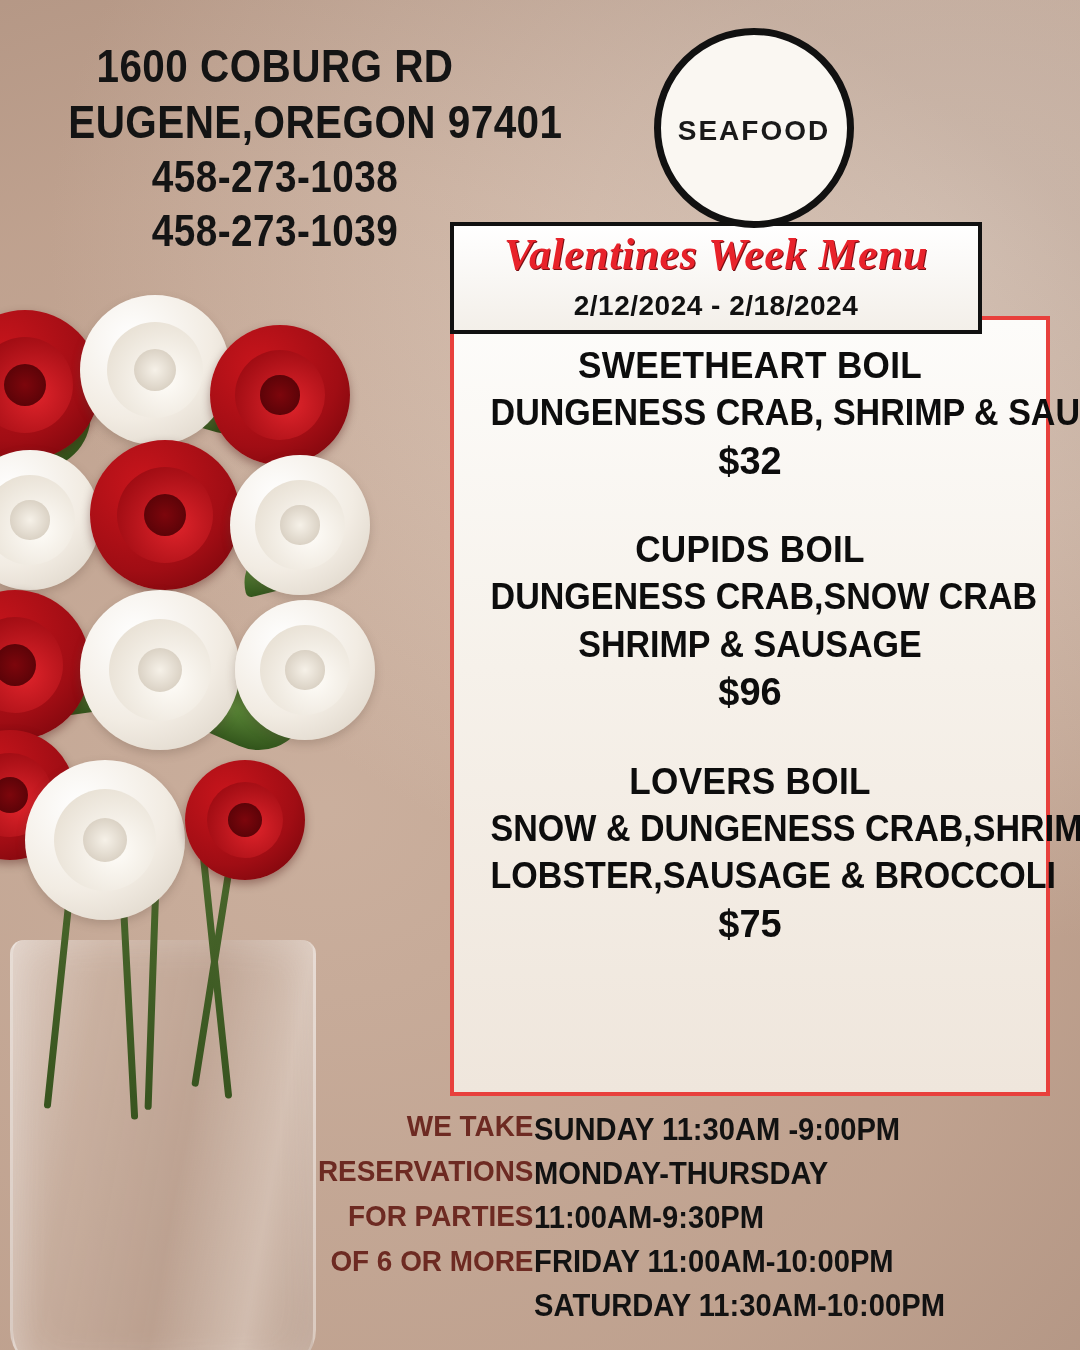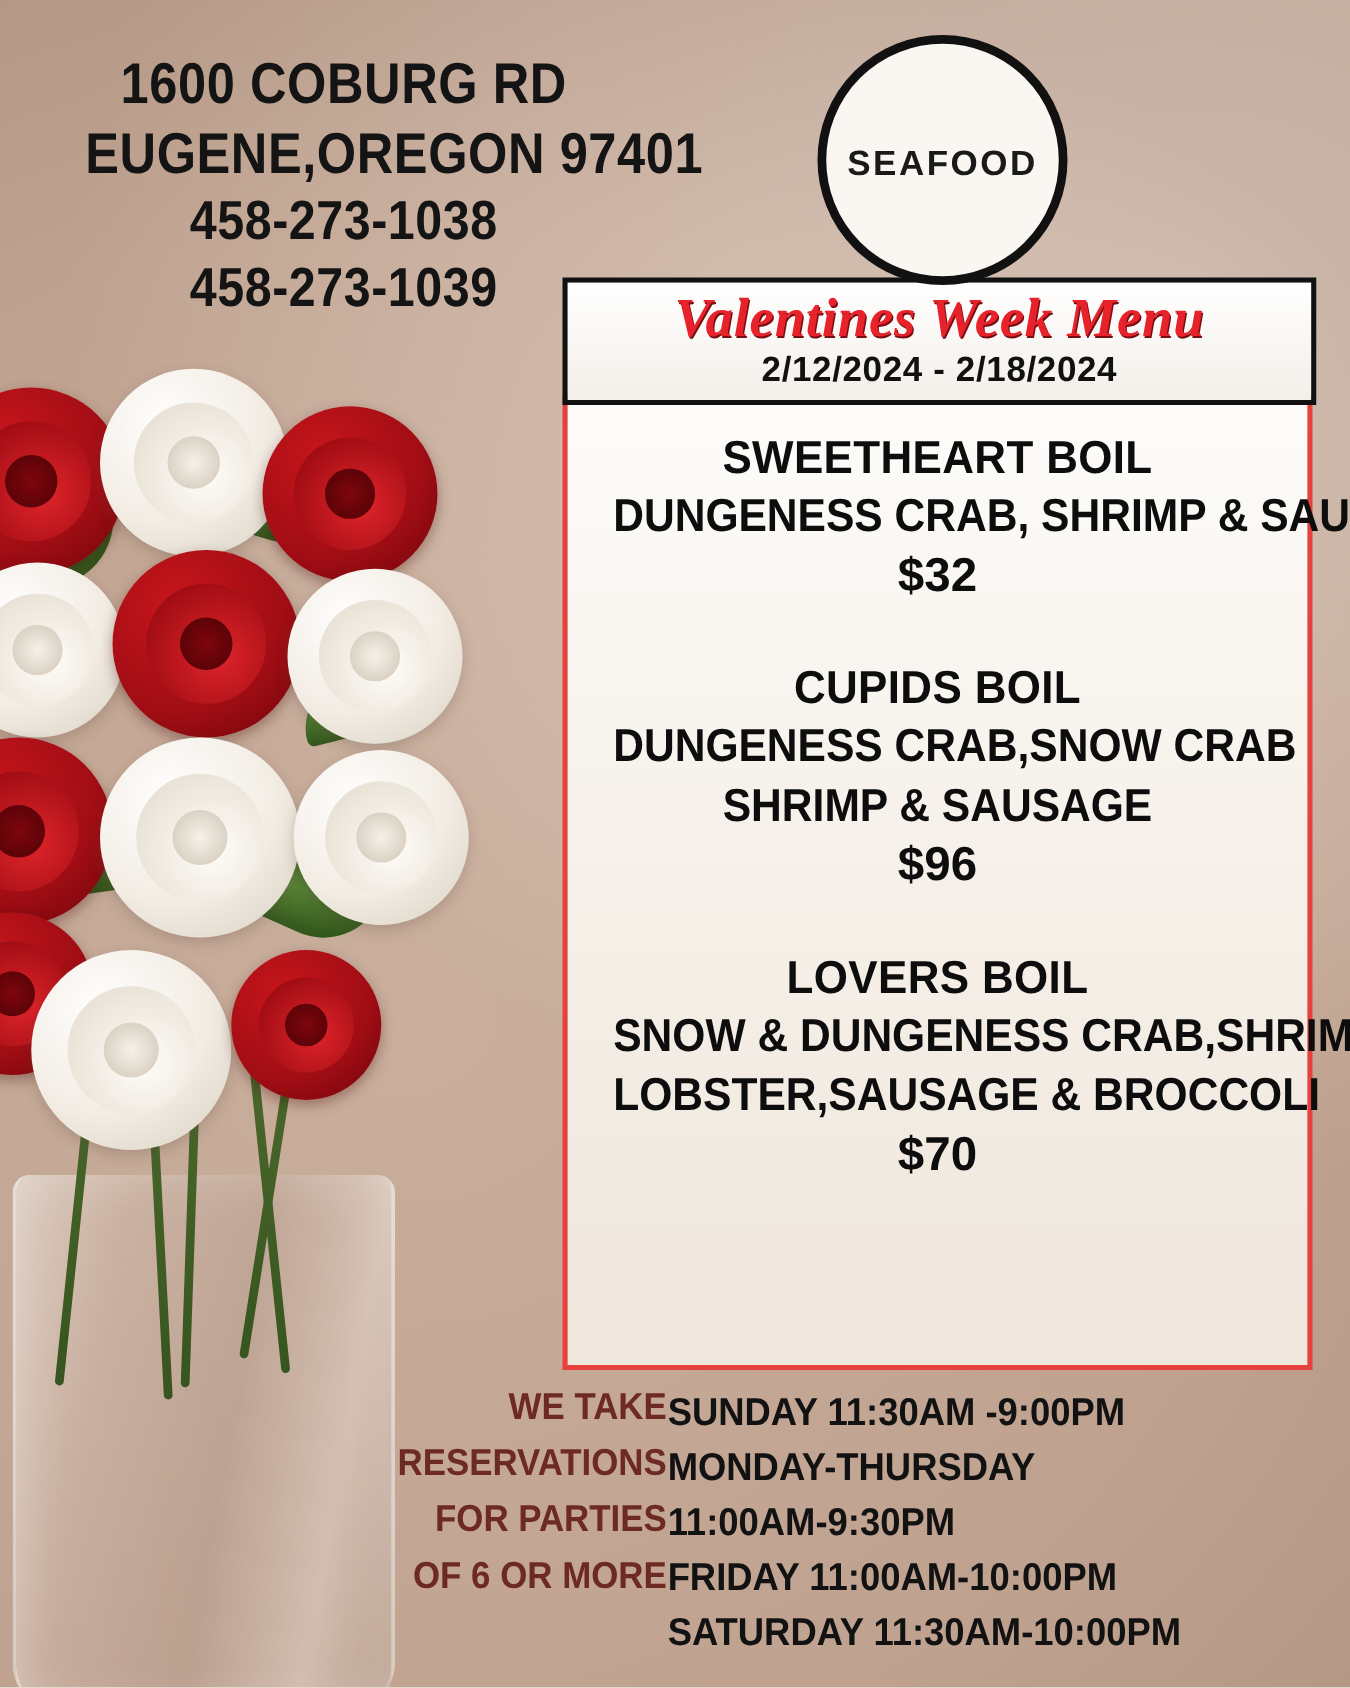--- a/index.html
+++ b/index.html
@@ -109,40 +109,40 @@
     font-weight: bold;
     color: #1a1a1a;
     letter-spacing: 2px;
   }
 
   
   .menu-title-box {
     position: absolute;
     left: 450px;
     top: 222px;
-    width: 603px;
+    width: 532px;
     box-sizing: border-box;
     border: 4px solid #111;
     background: linear-gradient(180deg, #ffffff 0%, #f3efe9 100%);
     z-index: 7;
     padding: 6px 6px 8px 6px;
     text-align: center;
   }
   .menu-title {
     font-family: "Liberation Serif", serif;
     font-style: italic;
     font-weight: bold;
     font-size: 44px;
     color: #e8222a;
     letter-spacing: 0.5px;
     line-height: 1.05;
     text-shadow: 1px 1px 0 #7a0d12;
   }
   .menu-dates {
-    margin-top: 2px;
+    margin-top: 12px;
     font-family: "Liberation Sans", sans-serif;
     font-weight: bold;
     font-size: 28px;
     color: #111;
     letter-spacing: 0.5px;
   }
 
   .menu-body {
     position: absolute;
     left: 450px;
@@ -406,21 +406,21 @@
       <div class="item-name">CUPIDS BOIL</div>
       <div class="item-desc">DUNGENESS CRAB,SNOW CRAB</div>
       <div class="item-desc">SHRIMP &amp; SAUSAGE</div>
       <div class="item-price">$96</div>
     </div>
 
     <div class="item">
       <div class="item-name">LOVERS BOIL</div>
       <div class="item-desc">SNOW &amp; DUNGENESS CRAB,SHRIMP</div>
       <div class="item-desc">LOBSTER,SAUSAGE &amp; BROCCOLI</div>
-      <div class="item-price">$70</div>
+      <div class="item-price">$75</div>
     </div>
 
   </div>
 
   <div class="hours">
     <div class="hline">SUNDAY    11:30AM -9:00PM</div>
     <div class="hline">MONDAY-THURSDAY</div>
     <div class="hline">11:00AM-9:30PM</div>
     <div class="hline">FRIDAY 11:00AM-10:00PM</div>
     <div class="hline">SATURDAY 11:30AM-10:00PM</div>

